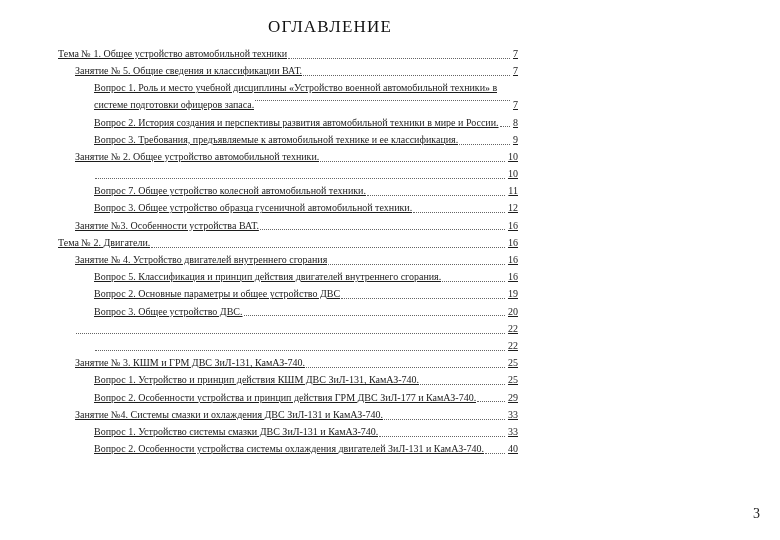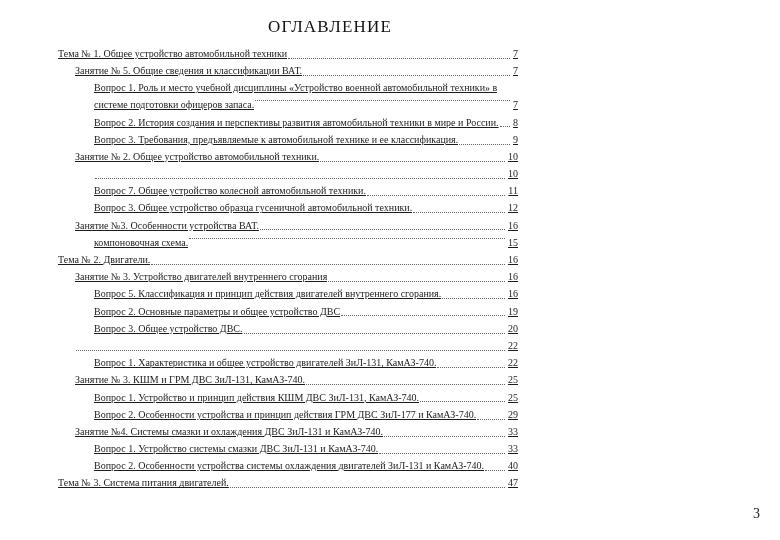--- a/index.html
+++ b/index.html
@@ -176,36 +176,31 @@
         </div>
       </div>
       <div class="toc-entry lvl-1">
         <div class="row">
           <span class="label">Занятие №3. Особенности устройства ВАТ.</span>
           <span class="leader"></span>
           <span class="pageno">16</span>
         </div>
       </div>
       <div class="toc-entry lvl-2 two-line">
-        <div class="row2">
-          <span class="label">компоновочная схема.</span>
-          <span class="leader"></span>
-          <span class="pageno">15</span>
-        </div>
       </div>
       <div class="toc-entry lvl-0">
         <div class="row">
           <span class="label">Тема № 2. Двигатели.</span>
           <span class="leader"></span>
           <span class="pageno">16</span>
         </div>
       </div>
       <div class="toc-entry lvl-1">
         <div class="row">
-          <span class="label">Занятие № 3. Устройство двигателей внутреннего сгорания</span>
+          <span class="label">Занятие № 4. Устройство двигателей внутреннего сгорания</span>
           <span class="leader"></span>
           <span class="pageno">16</span>
         </div>
       </div>
       <div class="toc-entry lvl-2">
         <div class="row">
           <span class="label">Вопрос 5. Классификация и принцип действия двигателей внутреннего сгорания.</span>
           <span class="leader"></span>
           <span class="pageno">16</span>
         </div>
@@ -225,21 +220,20 @@
         </div>
       </div>
       <div class="toc-entry lvl-1">
         <div class="row">
           <span class="leader"></span>
           <span class="pageno">22</span>
         </div>
       </div>
       <div class="toc-entry lvl-2">
         <div class="row">
-          <span class="label">Вопрос 1. Характеристика и общее устройство двигателей ЗиЛ-131, КамАЗ-740.</span>
           <span class="leader"></span>
           <span class="pageno">22</span>
         </div>
       </div>
       <div class="toc-entry lvl-1">
         <div class="row">
           <span class="label">Занятие № 3. КШМ и ГРМ ДВС ЗиЛ-131, КамАЗ-740.</span>
           <span class="leader"></span>
           <span class="pageno">25</span>
         </div>
@@ -270,25 +264,18 @@
           <span class="label">Вопрос 1. Устройство системы смазки ДВС ЗиЛ-131 и КамАЗ-740.</span>
           <span class="leader"></span>
           <span class="pageno">33</span>
         </div>
       </div>
       <div class="toc-entry lvl-2">
         <div class="row">
           <span class="label">Вопрос 2. Особенности устройства системы охлаждения двигателей ЗиЛ-131 и КамАЗ-740.</span>
           <span class="leader"></span>
           <span class="pageno">40</span>
-        </div>
-      </div>
-      <div class="toc-entry lvl-0">
-        <div class="row">
-          <span class="label">Тема № 3. Система питания двигателей.</span>
-          <span class="leader"></span>
-          <span class="pageno">47</span>
         </div>
       </div>
     </div>
 
   <div class="page-number">3</div>
 </div>
 
 </body></html>

